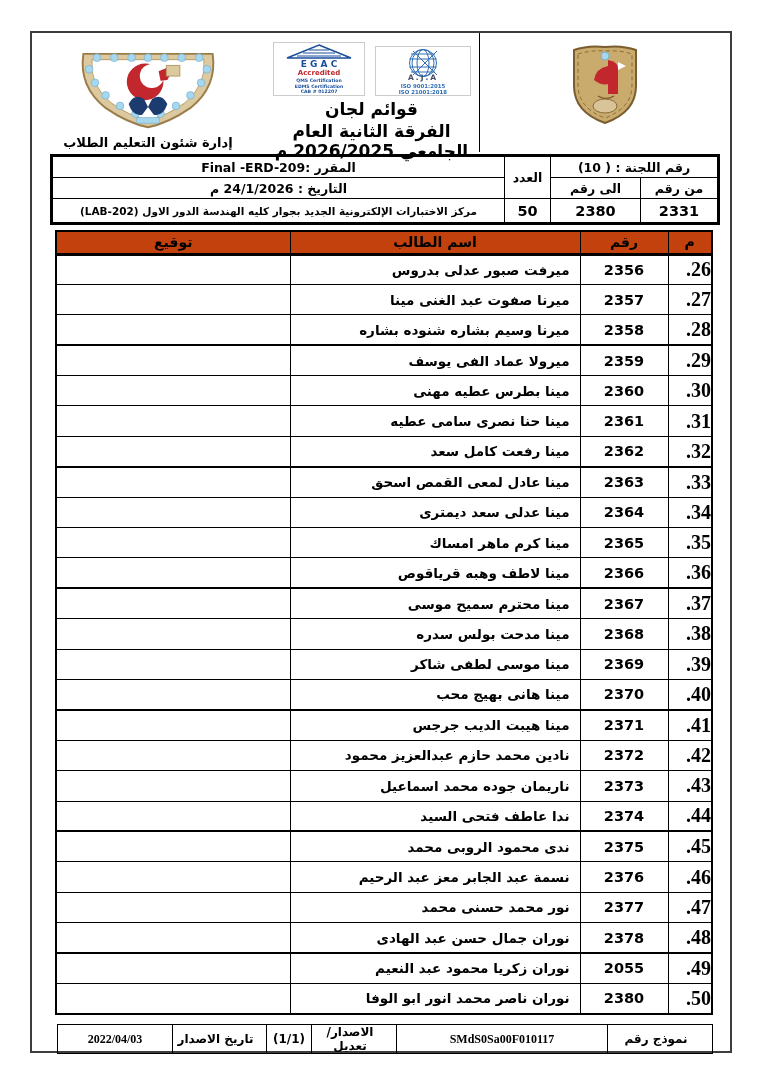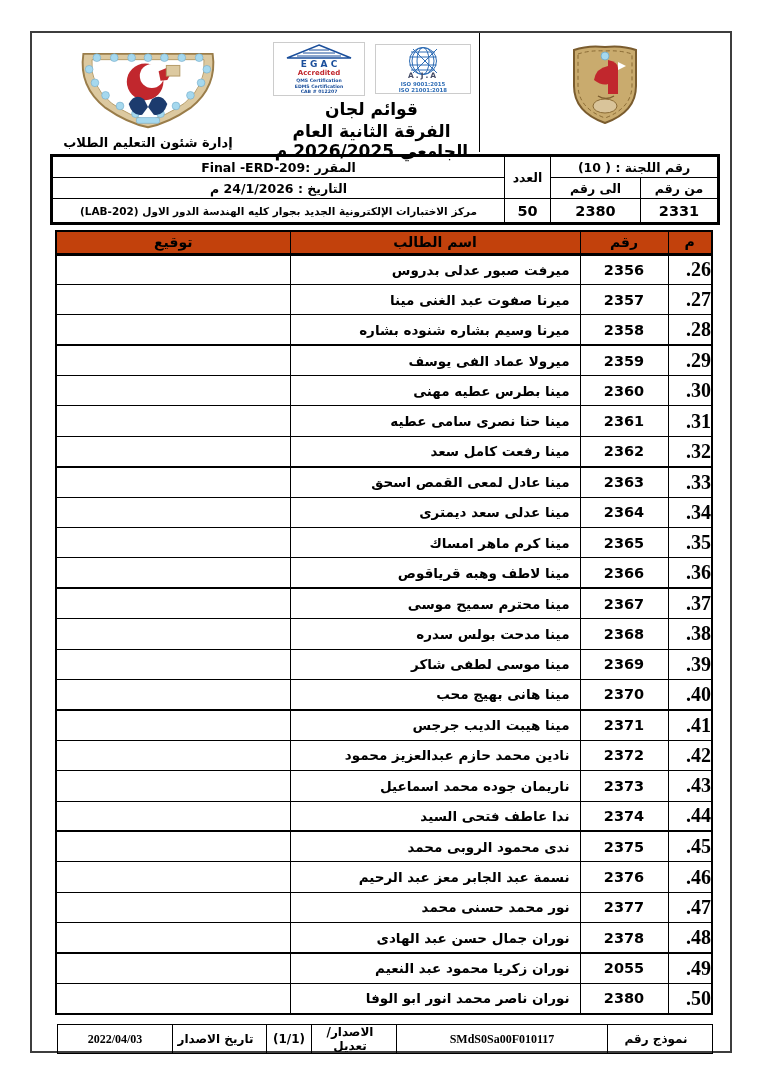--- a/index.html
+++ b/index.html
@@ -7,21 +7,21 @@
   body { position:relative; font-family:"DejaVu Sans", sans-serif; color:#000; font-weight:bold; }
 
   .frame { position:absolute; left:30px; top:31px; width:702px; height:1022px; border:2px solid #3d3d3d; background:#fff; }
 
   
   .header { position:absolute; top:0; left:0; width:100%; height:119px; display:flex; }
   .h-col { display:flex; flex-direction:column; align-items:center; }
   .h-left  { width:232px; padding-top:11px;margin-top:6px; }
   .h-center{ flex:1; padding-top:9px; direction:rtl; }
   .h-right { width:251px; border-left:1px solid #000; padding-top:11px; }
-  .cert-row { display:flex; flex-direction:row; direction:ltr; gap:10px; align-items:center; }
+  .cert-row { display:flex; flex-direction:row; direction:ltr; gap:10px; align-items:flex-end; }
   .doc-title { font-size:17px; margin-top:3px; text-align:center; }
   .doc-subtitle { font-size:17px; margin-top:2px; text-align:center; }
   .h-caption { font-size:13px; margin-top:6px; text-align:center; line-height:1.3; }
   .h-right .h-caption { font-size:12.5px; margin-top:4px; }
 
   
   .info-wrap { position:absolute; top:121px; left:18px; width:670px; }
   table.info { width:100%; border-collapse:collapse; direction:rtl; border:3px solid #000; }
   table.info td { border:1px solid #000; text-align:center; font-weight:bold; vertical-align:middle; }
   .c-from { width:78px; } .c-to { width:90px; } .c-count { width:46px; }

